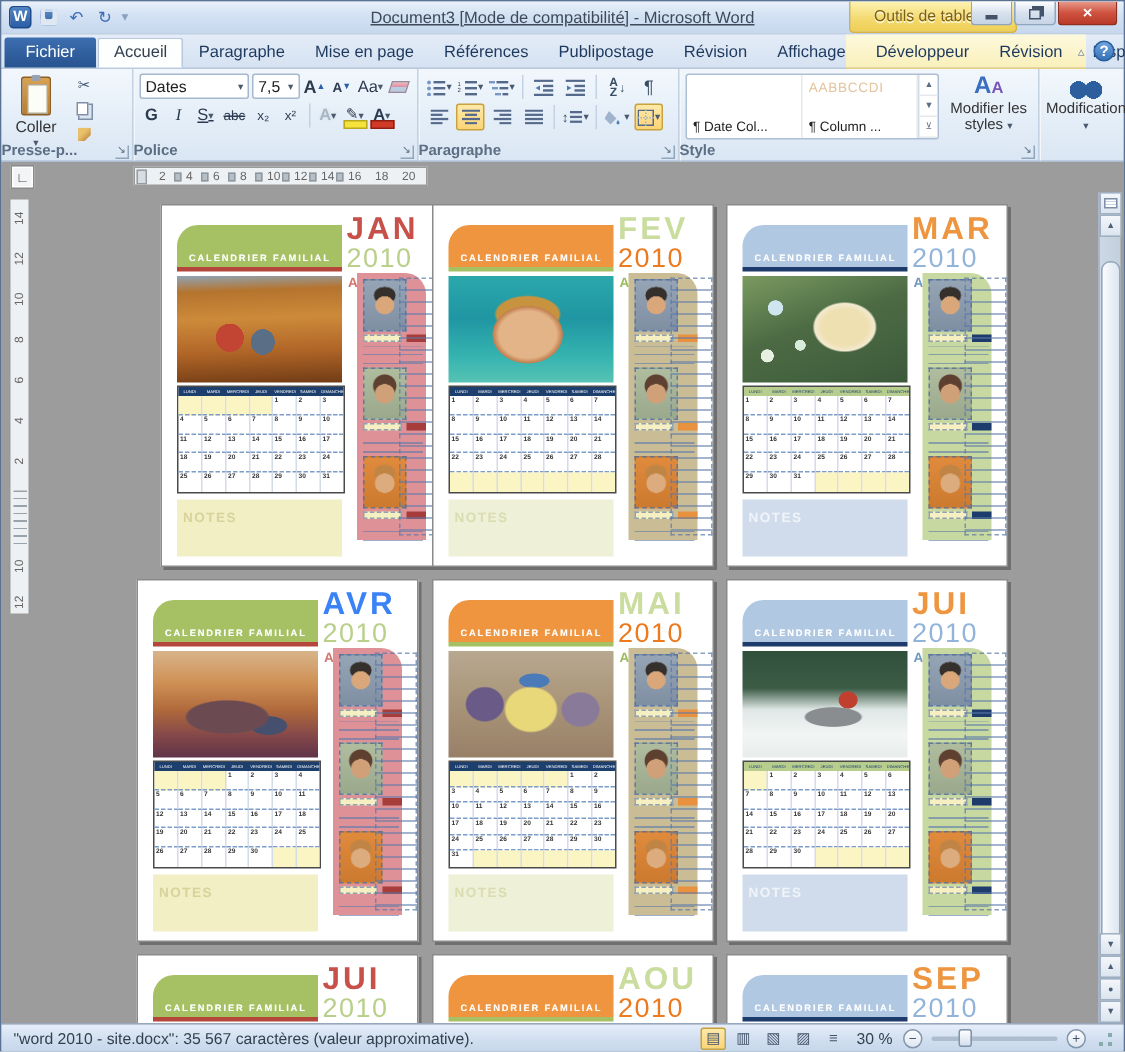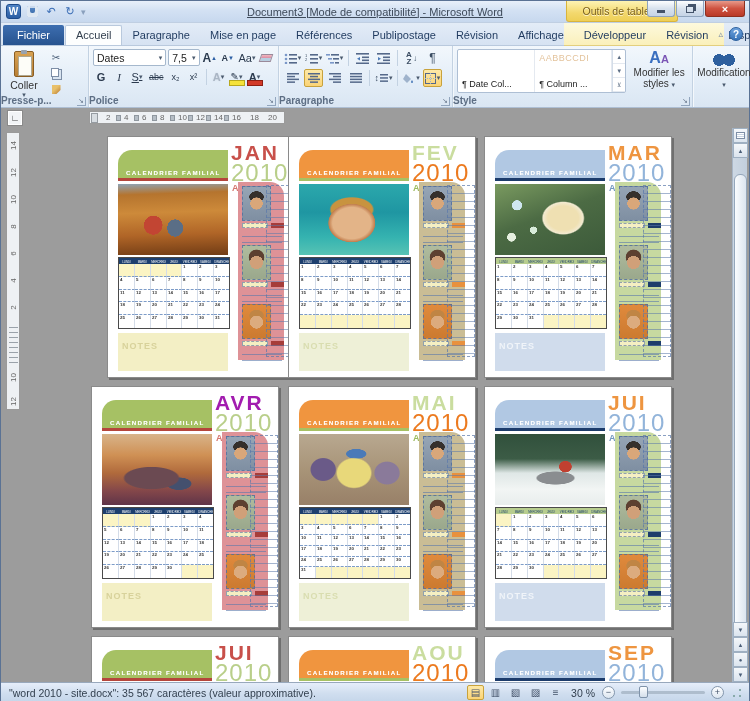--- a/index.html
+++ b/index.html
@@ -170,21 +170,21 @@
     border:1px solid #8a8a8a; box-shadow:2px 2px 0 #6f6f6f; }
   .band { position:absolute; left:10px; top:13px; width:110px; height:28px;
     border-radius:14px 0 0 0; display:flex; align-items:flex-end; justify-content:center;
     padding-bottom:2px; }
   .band span { display:inline-block; transform:scale(.62); transform-origin:50% 100%;
     font-size:10px; letter-spacing:2px; color:#fff; white-space:nowrap; font-weight:bold;
     text-shadow:0 0 1px rgba(255,255,255,.4); }
   .accent { position:absolute; left:10px; top:41px; width:110px; height:3px; }
   .month { position:absolute; left:123px; top:5px; font-size:21px; font-weight:bold;
     letter-spacing:2px; line-height:21px; }
-  .year { position:absolute; left:123px; top:26px; font-size:24px; letter-spacing:1px;
+  .year { position:absolute; left:123px; top:26px; font-size:18px; letter-spacing:1px;
     line-height:19px; }
   .todo { position:absolute; left:124px; top:46px; font-size:9px; font-weight:bold;
     letter-spacing:1.5px; }
   .photo { position:absolute; left:10px; top:47px; width:110px; height:71px; }
   .sidebar { position:absolute; left:130px; top:45px; width:46px; height:178px;
     border-radius:0 14px 0 0; padding:4px 0 0 4px; }
   .dashcol { position:absolute; left:158px; top:48px; width:28px; height:172px;
     border:1px dashed rgba(90,120,170,.7);
     background:repeating-linear-gradient(180deg,transparent 0 7px,rgba(90,120,170,.55) 7px 8px); }
   .member { position:relative; height:59px; }
@@ -1064,21 +1064,21 @@
             <div class="cell hl"></div>
           </div>
         </div>
         <div class="notes" style="background: rgb(208, 220, 236);"><span style="color: rgb(240, 244, 249);">NOTES</span></div>
       </div>
       <div class="page" style="left: 90px; top: 258px;">
         <div class="band" style="background: rgb(166, 193, 100);">
           <span>CALENDRIER FAMILIAL</span>
         </div>
         <div class="accent" style="background: rgb(181, 70, 60);"></div>
-        <div class="month" style="color: #a21caf;">AVR</div>
+        <div class="month" style="color: #3b82f6;">AVR</div>
         <div class="year" style="color: rgb(185, 207, 138);">2010</div>
         <div class="todo" style="color: rgb(212, 118, 110);">A FAIRE</div>
         <div class="photo" style="background: radial-gradient(40% 25% at 45% 62%, rgb(107, 74, 82) 0px, rgb(107, 74, 82) 60%, transparent 65%), radial-gradient(18% 14% at 70% 70%, rgb(68, 80, 110) 0px, rgb(68, 80, 110) 60%, transparent 65%), linear-gradient(rgb(216, 180, 138) 0%, rgb(207, 144, 84) 30%, rgb(176, 106, 60) 55%, rgb(132, 71, 74) 80%, rgb(95, 52, 72) 100%);"></div>
         <div class="sidebar" style="background: rgb(222, 146, 151);">
           <div class="member">
             <div class="mphoto" style="background: radial-gradient(38% 30%, rgb(217, 167, 122) 0px, rgb(217, 167, 122) 60%, transparent 62%), radial-gradient(44% 28% at 50% 30%, rgb(53, 48, 44) 0px, rgb(53, 48, 44) 60%, transparent 62%), linear-gradient(rgb(150, 165, 181), rgb(127, 143, 162));"></div>
             <div class="mname"></div>
             <div class="mtag" style="background: rgb(166, 61, 58);"></div>
             <div class="mlines"></div>
           </div>

